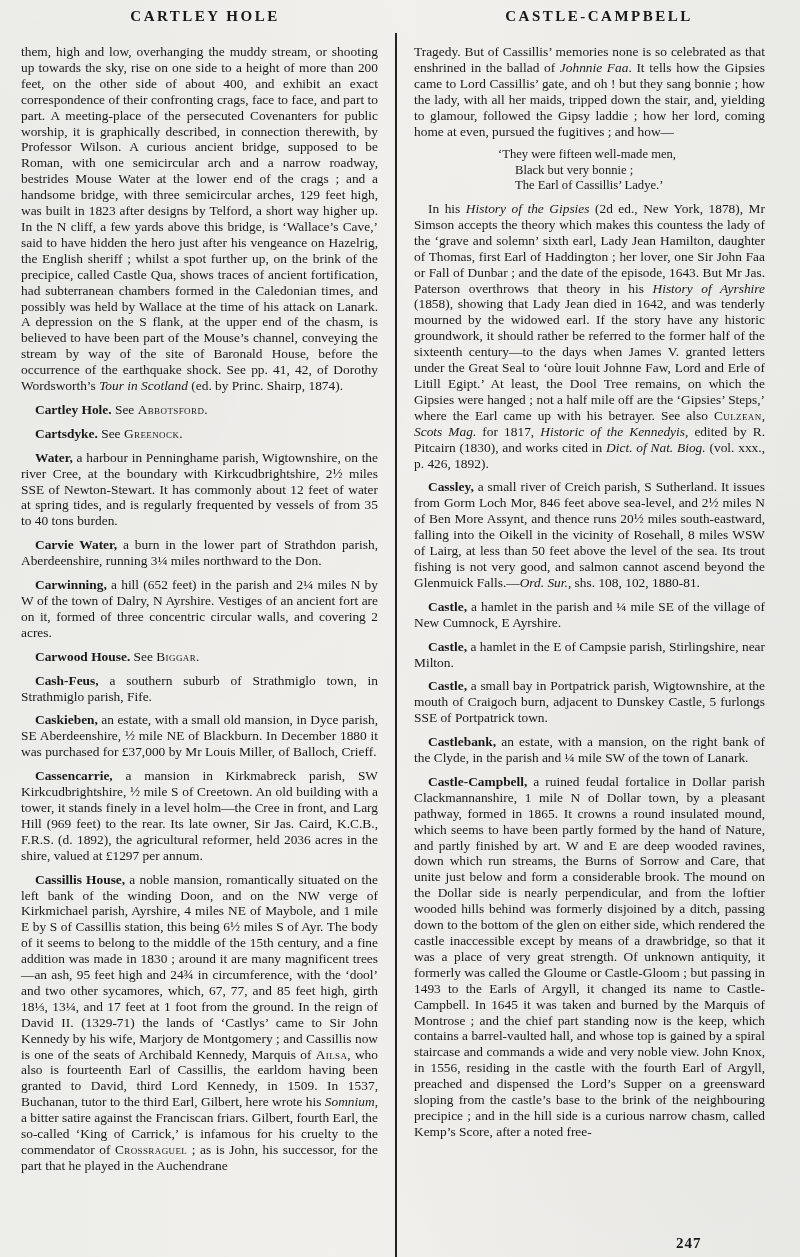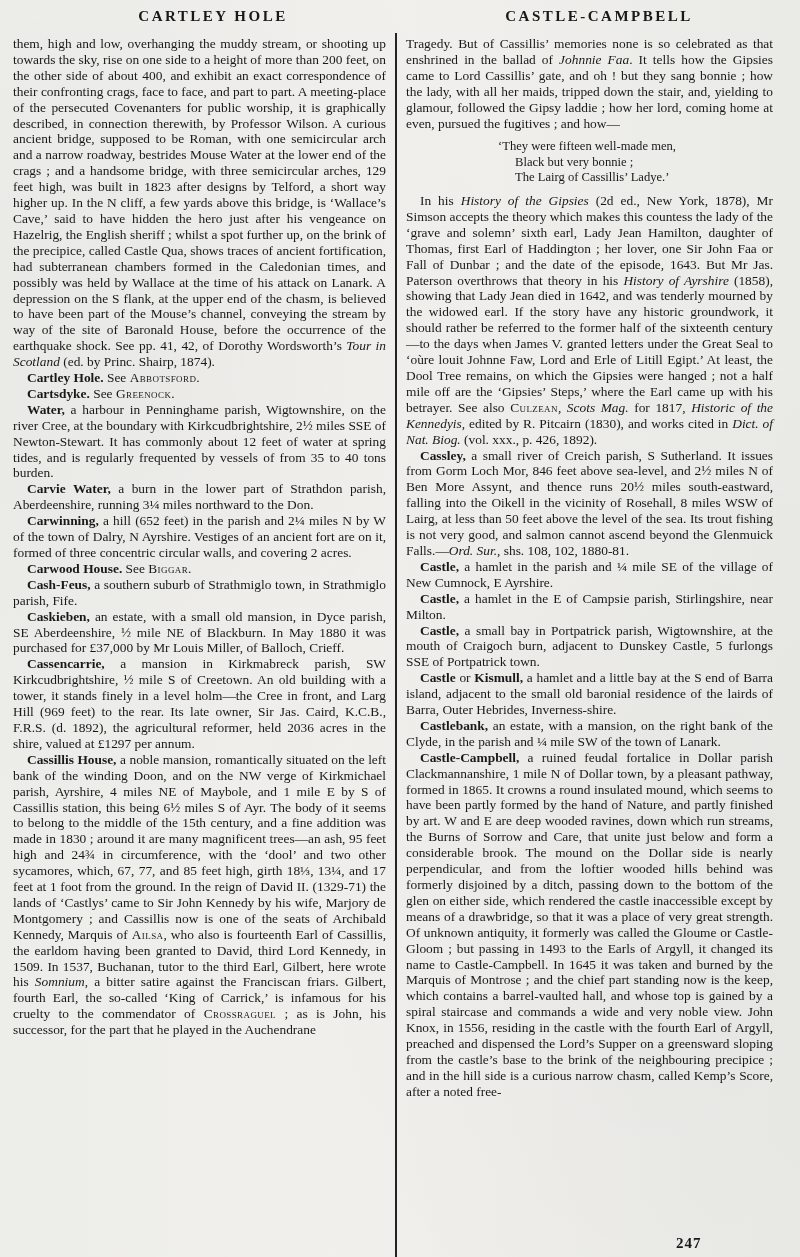--- a/index.html
+++ b/index.html
@@ -16,40 +16,40 @@
     background:
       radial-gradient(ellipse at 18% 28%, rgba(0,0,0,0.018), transparent 42%),
       radial-gradient(ellipse at 82% 72%, rgba(0,0,0,0.025), transparent 48%),
       linear-gradient(90deg, #ededea 0%, #f1f0ed 48%, #eaeae7 100%);
   }
   .running-head {
     position: absolute; top: 8px; height: 20px;
     font-weight: bold; font-size: 15px; letter-spacing: 2.5px;
     text-align: center; white-space: nowrap;
   }
-  .head-left  { left: 16px;   width: 394px; }
+  .head-left  { left: 8px;   width: 394px; }
   .head-right { left: 398px; width: 402px; }
   .divider {
     position: absolute; top: 33px; bottom: 0; left: 395px;
     width: 2px; background: #242424;
   }
   .cols {
     position: absolute; top: 33px; left: 0; right: 0; bottom: 0;
     display: flex;
   }
   .col {
     box-sizing: border-box;
     overflow: hidden;
     font-size: 13.4px;
     line-height: 15.9px;
     text-align: justify;
   }
   .col-left  { width: 395px; padding: 3px 9px 0 13px; }
   .col-right { width: 387px; padding: 3px 9px 0 11px; }
-  p.para { margin: 0; }
+  p.para { margin: 8px; }
   p.indent { text-indent: 14px; }
   .b  { font-weight: bold; }
   .i  { font-style: italic; }
   .sc { font-variant-caps: small-caps; letter-spacing: 0.4px; }
   .verse {
     margin: 8px 0 8px 92px;
     font-size: 12.6px;
     line-height: 15.2px;
     text-align: left;
   }
@@ -71,36 +71,35 @@
   <div class="cols">
     <div class="col col-left">
         <p class="para"><span>them, high and low, overhanging the muddy stream, or shooting up towards the sky, rise on one side to a height of more than 200 feet, on the other side of about 400, and exhibit an exact correspondence of their confronting crags, face to face, and part to part.  A meeting-place of the persecuted Covenanters for public worship, it is graphically described, in connection therewith, by Professor Wilson.  A curious ancient bridge, supposed to be Roman, with one semicircular arch and a narrow roadway, bestrides Mouse Water at the lower end of the crags ; and a handsome bridge, with three semicircular arches, 129 feet high, was built in 1823 after designs by Telford, a short way higher up.  In the N cliff, a few yards above this bridge, is ‘Wallace’s Cave,’ said to have hidden the hero just after his vengeance on Hazelrig, the English sheriff ; whilst a spot further up, on the brink of the precipice, called Castle Qua, shows traces of ancient fortification, had subterranean chambers formed in the Caledonian times, and possibly was held by Wallace at the time of his attack on Lanark.  A depression on the S flank, at the upper end of the chasm, is believed to have been part of the Mouse’s channel, conveying the stream by way of the site of Baronald House, before the occurrence of the earthquake shock.  See pp. 41, 42, of Dorothy Wordsworth’s </span><span class="i">Tour in Scotland</span><span> (ed. by Princ. Shairp, 1874).</span></p>
         <p class="para indent"><span class="b">Cartley Hole.</span><span>  See </span><span class="sc">Abbotsford</span><span>.</span></p>
         <p class="para indent"><span class="b">Cartsdyke.</span><span>  See </span><span class="sc">Greenock</span><span>.</span></p>
         <p class="para indent"><span class="b">Water,</span><span> a harbour in Penninghame parish, Wigtownshire, on the river Cree, at the boundary with Kirkcudbrightshire, 2½ miles SSE of Newton-Stewart.  It has commonly about 12 feet of water at spring tides, and is regularly frequented by vessels of from 35 to 40 tons burden.</span></p>
         <p class="para indent"><span class="b">Carvie Water,</span><span> a burn in the lower part of Strathdon parish, Aberdeenshire, running 3¼ miles northward to the Don.</span></p>
         <p class="para indent"><span class="b">Carwinning,</span><span> a hill (652 feet) in the parish and 2¼ miles N by W of the town of Dalry, N Ayrshire.  Vestiges of an ancient fort are on it, formed of three concentric circular walls, and covering 2 acres.</span></p>
         <p class="para indent"><span class="b">Carwood House.</span><span>  See </span><span class="sc">Biggar</span><span>.</span></p>
         <p class="para indent"><span class="b">Cash-Feus,</span><span> a southern suburb of Strathmiglo town, in Strathmiglo parish, Fife.</span></p>
-        <p class="para indent"><span class="b">Caskieben,</span><span> an estate, with a small old mansion, in Dyce parish, SE Aberdeenshire, ½ mile NE of Blackburn.  In May 1880 it was purchased for £37,000 by Mr Louis Miller, of Balloch, Crieff.</span></p>
+        <p class="para indent"><span class="b">Caskieben,</span><span> an estate, with a small old mansion, in Dyce parish, SE Aberdeenshire, ½ mile NE of Blackburn.  In December 1880 it was purchased for £37,000 by Mr Louis Miller, of Balloch, Crieff.</span></p>
         <p class="para indent"><span class="b">Cassencarrie,</span><span> a mansion in Kirkmabreck parish, SW Kirkcudbrightshire, ½ mile S of Creetown.  An old building with a tower, it stands finely in a level holm—the Cree in front, and Larg Hill (969 feet) to the rear.  Its late owner, Sir Jas. Caird, K.C.B., F.R.S. (d. 1892), the agricultural reformer, held 2036 acres in the shire, valued at £1297 per annum.</span></p>
         <p class="para indent"><span class="b">Cassillis House,</span><span> a noble mansion, romantically situated on the left bank of the winding Doon, and on the NW verge of Kirkmichael parish, Ayrshire, 4 miles NE of Maybole, and 1 mile E by S of Cassillis station, this being 6½ miles S of Ayr.  The body of it seems to belong to the middle of the 15th century, and a fine addition was made in 1830 ; around it are many magnificent trees—an ash, 95 feet high and 24¾ in circumference, with the ‘dool’ and two other sycamores, which, 67, 77, and 85 feet high, girth 18⅓, 13¼, and 17 feet at 1 foot from the ground.  In the reign of David II. (1329-71) the lands of ‘Castlys’ came to Sir John Kennedy by his wife, Marjory de Montgomery ; and Cassillis now is one of the seats of Archibald Kennedy, Marquis of </span><span class="sc">Ailsa</span><span>, who also is fourteenth Earl of Cassillis, the earldom having been granted to David, third Lord Kennedy, in 1509.  In 1537, Buchanan, tutor to the third Earl, Gilbert, here wrote his </span><span class="i">Somnium</span><span>, a bitter satire against the Franciscan friars.  Gilbert, fourth Earl, the so-called ‘King of Carrick,’ is infamous for his cruelty to the commendator of </span><span class="sc">Crossraguel</span><span> ; as is John, his successor, for the part that he played in the Auchendrane</span></p>
       </div>
     <div class="col col-right">
         <p class="para"><span>Tragedy.  But of Cassillis’ memories none is so celebrated as that enshrined in the ballad of </span><span class="i">Johnnie Faa</span><span>.  It tells how the Gipsies came to Lord Cassillis’ gate, and oh ! but they sang bonnie ; how the lady, with all her maids, tripped down the stair, and, yielding to glamour, followed the Gipsy laddie ; how her lord, coming home at even, pursued the fugitives ; and how—</span></p>
         <div class="verse">
           <div class="verse-line">‘They were fifteen well-made men,</div>
           <div class="verse-line vindent">Black but very bonnie ;</div>
-          <div class="verse-line vindent">The Lairg of Cassillis’ Ladye.’</div>
+          <div class="verse-line vindent">The Earl of Cassillis’ Ladye.’</div>
         </div>
         <p class="para indent"><span>In his </span><span class="i">History of the Gipsies</span><span> (2d ed., New York, 1878), Mr Simson accepts the theory which makes this countess the lady of the ‘grave and solemn’ sixth earl, Lady Jean Hamilton, daughter of Thomas, first Earl of Haddington ; her lover, one Sir John Faa or Fall of Dunbar ; and the date of the episode, 1643.  But Mr Jas. Paterson overthrows that theory in his </span><span class="i">History of Ayrshire</span><span> (1858), showing that Lady Jean died in 1642, and was tenderly mourned by the widowed earl.  If the story have any historic groundwork, it should rather be referred to the former half of the sixteenth century—to the days when James V. granted letters under the Great Seal to ‘oùre louit Johnne Faw, Lord and Erle of Litill Egipt.’  At least, the Dool Tree remains, on which the Gipsies were hanged ; not a half mile off are the ‘Gipsies’ Steps,’ where the Earl came up with his betrayer.  See also </span><span class="sc">Culzean</span><span>, </span><span class="i">Scots Mag.</span><span> for 1817, </span><span class="i">Historic of the Kennedyis</span><span>, edited by R. Pitcairn (1830), and works cited in </span><span class="i">Dict. of Nat. Biog.</span><span> (vol. xxx., p. 426, 1892).</span></p>
         <p class="para indent"><span class="b">Cassley,</span><span> a small river of Creich parish, S Sutherland.  It issues from Gorm Loch Mor, 846 feet above sea-level, and 2½ miles N of Ben More Assynt, and thence runs 20½ miles south-eastward, falling into the Oikell in the vicinity of Rosehall, 8 miles WSW of Lairg, at less than 50 feet above the level of the sea.  Its trout fishing is not very good, and salmon cannot ascend beyond the Glenmuick Falls.—</span><span class="i">Ord. Sur.</span><span>, shs. 108, 102, 1880-81.</span></p>
         <p class="para indent"><span class="b">Castle,</span><span> a hamlet in the parish and ¼ mile SE of the village of New Cumnock, E Ayrshire.</span></p>
         <p class="para indent"><span class="b">Castle,</span><span> a hamlet in the E of Campsie parish, Stirlingshire, near Milton.</span></p>
         <p class="para indent"><span class="b">Castle,</span><span> a small bay in Portpatrick parish, Wigtownshire, at the mouth of Craigoch burn, adjacent to Dunskey Castle, 5 furlongs SSE of Portpatrick town.</span></p>
-        <p class="para indent"><span class="b">Castle</span><span> or </span><span class="b">Kismull,</span><span> a hamlet and a little bay at the S end of Barra island, adjacent to the small old baronial residence of the lairds of Barra, Outer Hebrides, Inverness-shire.</span></p>
         <p class="para indent"><span class="b">Castlebank,</span><span> an estate, with a mansion, on the right bank of the Clyde, in the parish and ¼ mile SW of the town of Lanark.</span></p>
         <p class="para indent"><span class="b">Castle-Campbell,</span><span> a ruined feudal fortalice in Dollar parish Clackmannanshire, 1 mile N of Dollar town, by a pleasant pathway, formed in 1865.  It crowns a round insulated mound, which seems to have been partly formed by the hand of Nature, and partly finished by art.  W and E are deep wooded ravines, down which run streams, the Burns of Sorrow and Care, that unite just below and form a considerable brook.  The mound on the Dollar side is nearly perpendicular, and from the loftier wooded hills behind was formerly disjoined by a ditch, passing down to the bottom of the glen on either side, which rendered the castle inaccessible except by means of a drawbridge, so that it was a place of very great strength.  Of unknown antiquity, it formerly was called the Gloume or Castle-Gloom ; but passing in 1493 to the Earls of Argyll, it changed its name to Castle-Campbell.  In 1645 it was taken and burned by the Marquis of Montrose ; and the chief part standing now is the keep, which contains a barrel-vaulted hall, and whose top is gained by a spiral staircase and commands a wide and very noble view.  John Knox, in 1556, residing in the castle with the fourth Earl of Argyll, preached and dispensed the Lord’s Supper on a greensward sloping from the castle’s base to the brink of the neighbouring precipice ; and in the hill side is a curious narrow chasm, called Kemp’s Score, after a noted free-</span></p>
       </div>
   </div>
 
   <div class="folio">247</div>
 </div>
 
 </body></html>

